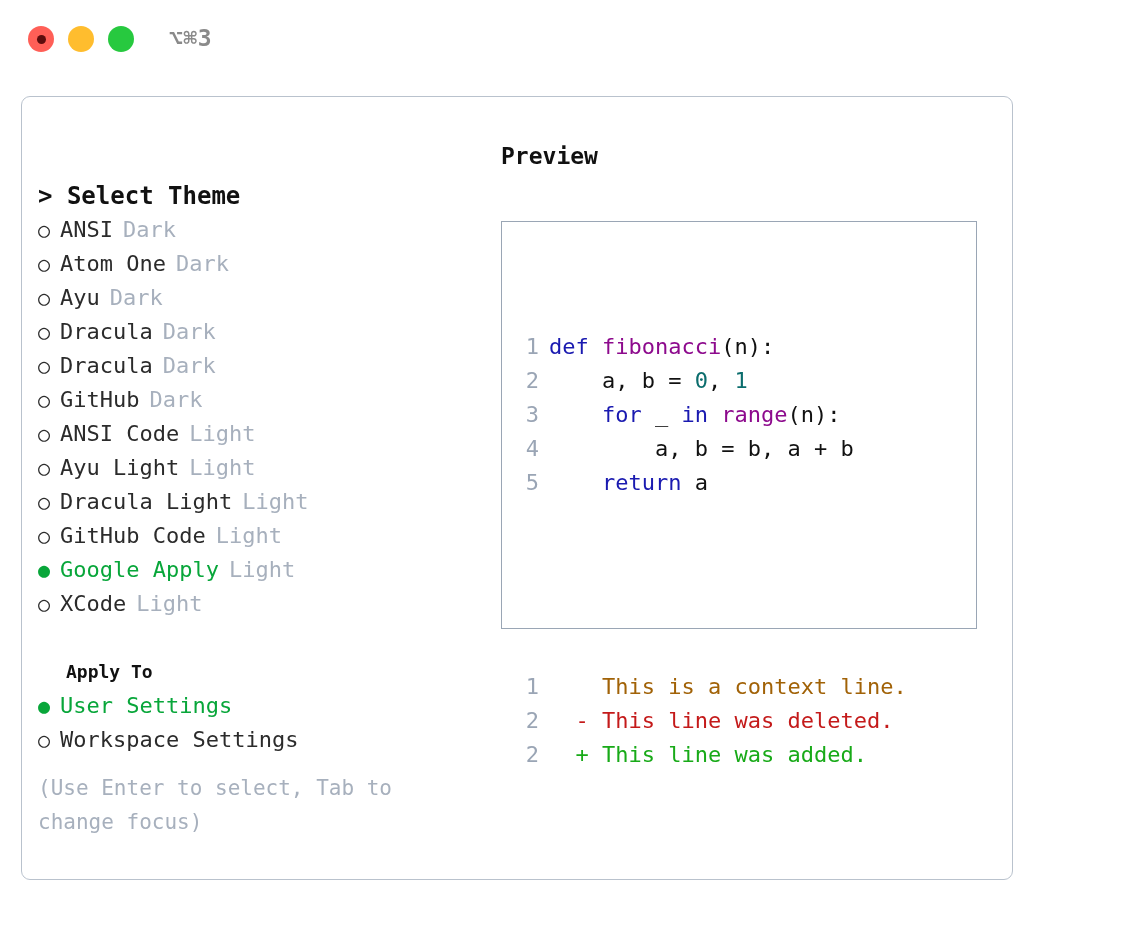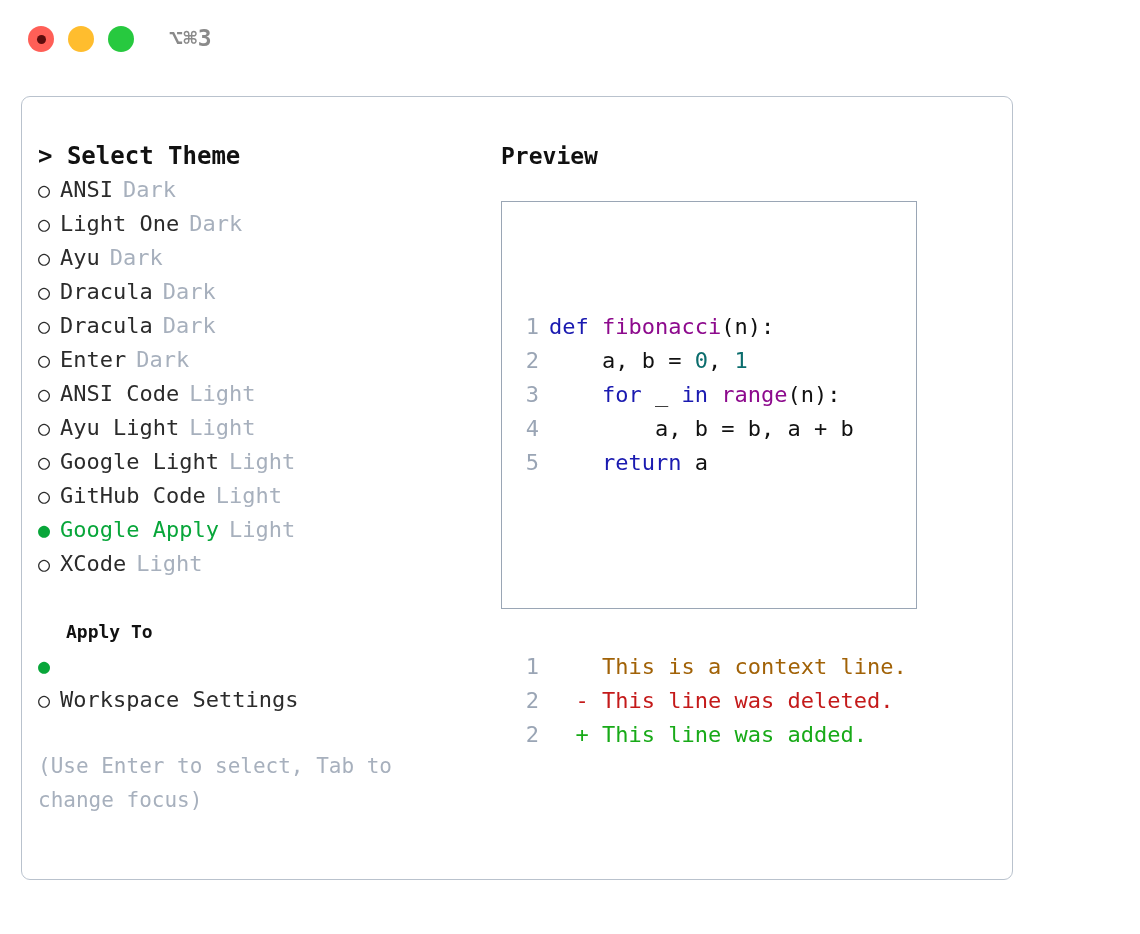--- a/index.html
+++ b/index.html
@@ -91,20 +91,21 @@
     left: 16px;
     top: 42px;
     width: 440px;
   }
   .heading {
     font-size: 24px;
     font-weight: 700;
     color: #111111;
     line-height: 34px;
     white-space: pre;
+    margin-top: 40px;
   }
 
   .opt-row {
     display: flex;
     align-items: baseline;
     line-height: 34px;
     height: 34px;
     font-size: 22px;
     white-space: pre;
   }
@@ -129,21 +130,21 @@
     font-weight: 700;
     color: #111111;
     line-height: 34px;
     height: 34px;
     padding-left: 28px;
     white-space: pre;
   }
   .spacer-row { height: 34px; }
 
   .hint {
-    margin-top: 32px;
+    margin-top: 14px;
     font-size: 21px;
     color: #a7b0bd;
     line-height: 34px;
     width: 410px;
     white-space: pre-wrap;
   }
 
   
   .right-col {
     position: absolute;
@@ -152,22 +153,22 @@
     width: 490px;
   }
   .preview-title {
     font-size: 23px;
     font-weight: 700;
     color: #111111;
     line-height: 34px;
     white-space: pre;
   }
   .preview-box {
-    margin-top: 28px;
-    width: 416px;
+    margin-top: 48px;
+    width: 476px;
     height: 408px;
     border: 1.6px solid #9aa6b5;
     background: #ffffff;
     box-sizing: border-box;
     position: relative;
   }
   .code {
     position: absolute;
     left: 13px;
     top: 40px;
@@ -207,39 +208,39 @@
   </div>
 
   <div class="panel">
 
     <div class="left-col">
 
       <div class="heading">&gt; Select Theme</div>
 
       <div id="theme-list">
           <div class="opt-row"><span class="bullet">○</span><span class="opt-label">ANSI</span><span class="opt-kind">Dark</span></div>
-          <div class="opt-row"><span class="bullet">○</span><span class="opt-label">Light One</span><span class="opt-kind">Dark</span></div>
+          <div class="opt-row"><span class="bullet">○</span><span class="opt-label">Atom One</span><span class="opt-kind">Dark</span></div>
           <div class="opt-row"><span class="bullet">○</span><span class="opt-label">Ayu</span><span class="opt-kind">Dark</span></div>
           <div class="opt-row"><span class="bullet">○</span><span class="opt-label">Dracula</span><span class="opt-kind">Dark</span></div>
           <div class="opt-row"><span class="bullet">○</span><span class="opt-label">Dracula</span><span class="opt-kind">Dark</span></div>
-          <div class="opt-row"><span class="bullet">○</span><span class="opt-label">Enter</span><span class="opt-kind">Dark</span></div>
+          <div class="opt-row"><span class="bullet">○</span><span class="opt-label">GitHub</span><span class="opt-kind">Dark</span></div>
           <div class="opt-row"><span class="bullet">○</span><span class="opt-label">ANSI Code</span><span class="opt-kind">Light</span></div>
           <div class="opt-row"><span class="bullet">○</span><span class="opt-label">Ayu Light</span><span class="opt-kind">Light</span></div>
-          <div class="opt-row"><span class="bullet">○</span><span class="opt-label">Google Light</span><span class="opt-kind">Light</span></div>
+          <div class="opt-row"><span class="bullet">○</span><span class="opt-label">Dracula Light</span><span class="opt-kind">Light</span></div>
           <div class="opt-row"><span class="bullet">○</span><span class="opt-label">GitHub Code</span><span class="opt-kind">Light</span></div>
           <div class="opt-row selected"><span class="bullet">●</span><span class="opt-label">Google Apply</span><span class="opt-kind">Light</span></div>
           <div class="opt-row"><span class="bullet">○</span><span class="opt-label">XCode</span><span class="opt-kind">Light</span></div>
         </div>
 
       <div class="spacer-row"></div>
 
       <div class="section-head">Apply To</div>
 
       <div id="apply-list">
-          <div class="opt-row selected"><span class="bullet">●</span></div>
+          <div class="opt-row selected"><span class="bullet">●</span><span class="opt-label">User Settings</span></div>
           <div class="opt-row"><span class="bullet">○</span><span class="opt-label">Workspace Settings</span></div>
         </div>
 
       <div class="hint">(Use Enter to select, Tab to change focus)</div>
     </div>
 
     <div class="right-col">
       <div class="preview-title">Preview</div>
       <div class="preview-box">
         <div class="code">

